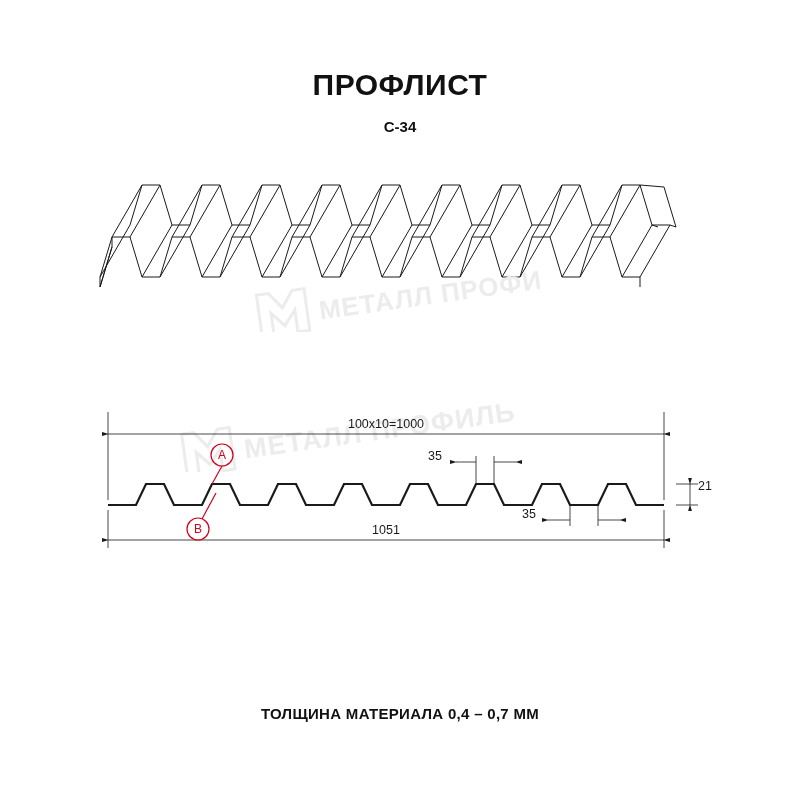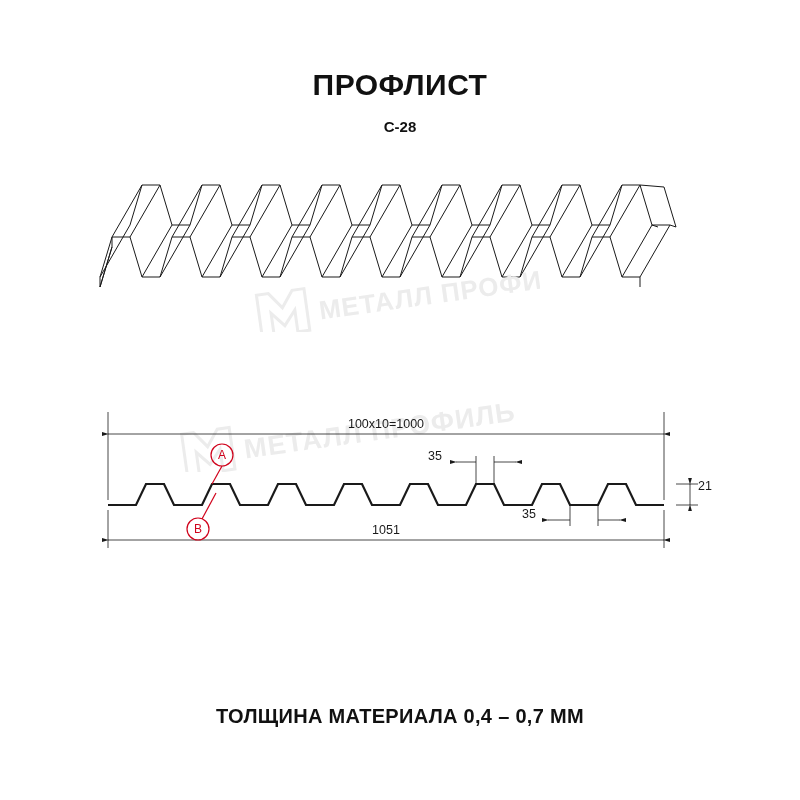--- a/index.html
+++ b/index.html
@@ -38,21 +38,21 @@
     text-align: center;
     font-size: 15px;
     font-weight: bold;
     color: #111111;
   }
   .footer {
     position: absolute;
     left: 0; top: 705px;
     width: 800px;
     text-align: center;
-    font-size: 20px;
+    font-size: 15px;
     font-weight: bold;
     letter-spacing: 0.3px;
     color: #111111;
   }
   .iso-wrap {
     position: absolute;
     left: 90px; top: 165px;
     width: 620px; height: 155px;
   }
   .tech-wrap {
@@ -75,21 +75,21 @@
   .red { stroke: #d0021b; fill: none; stroke-width: 1.2; }
   .redtxt { fill: #d0021b; font-size: 12px; font-family: "Liberation Sans", sans-serif; }
   .dimtxt { fill: #1a1a1a; font-size: 12.5px; font-family: "Liberation Sans", sans-serif; }
 </style>
 </head>
 <body>
 
 <div class="page">
 
   <div class="title">ПРОФЛИСТ</div>
-  <div class="subtitle">С-28</div>
+  <div class="subtitle">С-34</div>
 
   <div class="iso-wrap">
     <svg width="620" height="155" viewBox="0 0 620 155">
       <g class="ln thin">
 
         <path d="M40 60 L52 20 L70 20 L82 60 L100 60 L112 20 L130 20 L142 60 L160 60 L172 20 L190 20 L202 60 L220 60 L232 20 L250 20 L262 60 L280 60 L292 20 L310 20 L322 60 L340 60 L352 20 L370 20 L382 60 L400 60 L412 20 L430 20 L442 60 L460 60 L472 20 L490 20 L502 60 L520 60 L532 20 L550 20 L562 60 L580 60"></path>
 
         <path d="M10 112 L22 72 L40 72 L52 112 L70 112 L82 72 L100 72 L112 112 L130 112 L142 72 L160 72 L172 112 L190 112 L202 72 L220 72 L232 112 L250 112 L262 72 L280 72 L292 112 L310 112 L322 72 L340 72 L352 112 L370 112 L382 72 L400 72 L412 112 L430 112 L442 72 L460 72 L472 112 L490 112 L502 72 L520 72 L532 112 L550 112"></path>
 
         <path d="M40 60 L10 112"></path>

